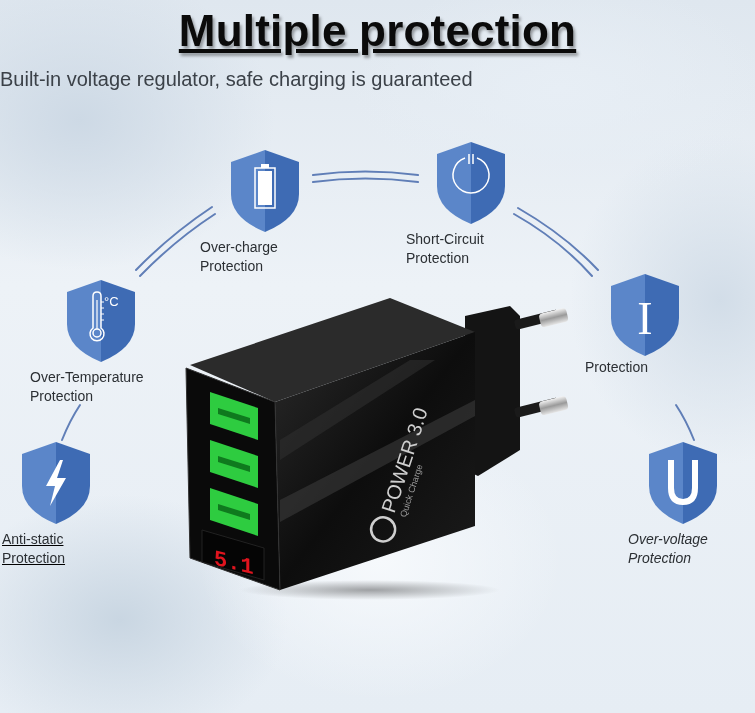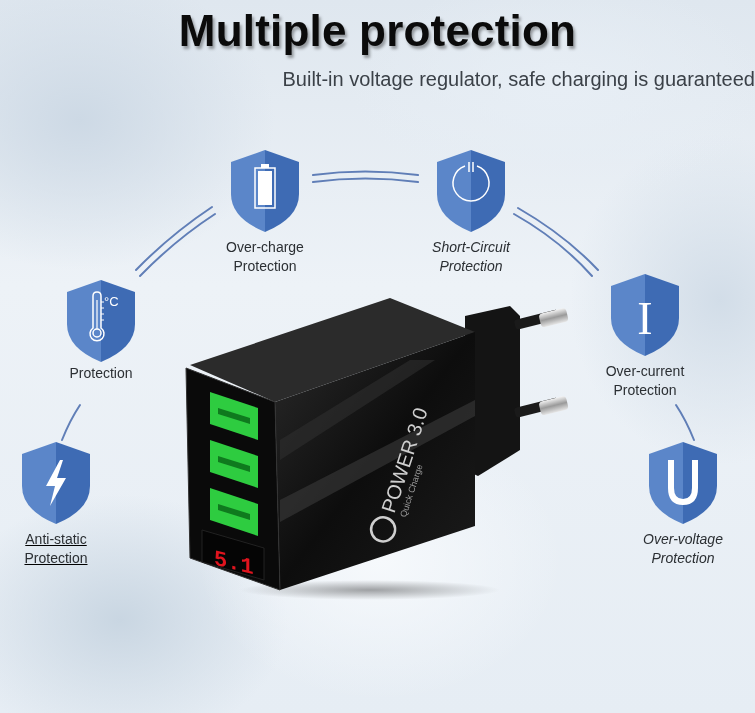--- a/index.html
+++ b/index.html
@@ -13,28 +13,29 @@
       radial-gradient(ellipse 300px 160px at 560px 90px, #e7eef5 0%, rgba(231,238,245,0) 70%),
       radial-gradient(ellipse 260px 200px at 80px 120px, #cdd9e5 0%, rgba(205,217,229,0) 75%),
       radial-gradient(ellipse 200px 220px at 720px 300px, #d2dde8 0%, rgba(210,221,232,0) 75%),
       linear-gradient(180deg, #dfe7ef 0%, #edf2f7 40%, #e6edf4 100%);
   }
   .title {
     position: absolute; left: 0; right: 0; top: 6px;
     text-align: center; font-weight: 700; font-size: 44px; color: #0b0b0b;
     letter-spacing: 0.2px;
     text-shadow: 2px 3px 3px rgba(0,0,0,0.35);
+    text-decoration: underline;
   }
   .subtitle {
     position: absolute; left: 0; right: 0; top: 68px;
-    text-align: right; font-size: 20px; color: #3b4148;
+    text-align: left; font-size: 20px; color: #3b4148;
   }
   .arc { position: absolute; left: 0; top: 0; width: 755px; height: 713px; pointer-events: none; }
 
-  .feature { position: absolute; text-align: center; }
+  .feature { position: absolute; text-align: left; }
   .shield { display: block; margin: 0 auto; }
   .feat-label {
     font-size: 14px; line-height: 19px; color: #2b2f33; white-space: nowrap;
     margin-top: 4px;
   }
 
   .charger { position: absolute; left: 180px; top: 290px; width: 400px; height: 310px; }
 </style>
 </head>
 <body>
@@ -60,21 +61,21 @@
     <path d="M38 2 L72 14 L72 46 Q72 70 38 84 Z" fill="#3e6bb4"></path>
     <path d="M38 2 L4 14 L4 46 Q4 70 38 84 Z" fill="#5b86c9"></path>
     <rect x="28" y="20" width="20" height="40" fill="none" stroke="#fff" stroke-width="1.5"></rect>
     <rect x="31" y="23" width="14" height="34" fill="#fff"></rect>
     <rect x="34" y="16" width="8" height="4" fill="#fff"></rect>
   </svg>
   <div class="feat-label">Over-charge</div>
   <div class="feat-label" style="margin-top:0">Protection</div>
 </div>
 
-<div class="feature" style="left:406px; top:148px; width:130px;font-style:italic;">
+<div class="feature" style="left:406px; top:140px; width:130px;">
   <svg class="shield" width="76" height="86" viewBox="0 0 76 86">
     <path d="M38 2 L72 14 L72 46 Q72 70 38 84 Z" fill="#3e6bb4"></path>
     <path d="M38 2 L4 14 L4 46 Q4 70 38 84 Z" fill="#5b86c9"></path>
     <path d="M32 18 A18 18 0 1 0 44 18" fill="none" stroke="#fff" stroke-width="1.5"></path>
     <line x1="36" y1="14" x2="36" y2="24" stroke="#fff" stroke-width="1.5"></line>
     <line x1="40" y1="14" x2="40" y2="24" stroke="#fff" stroke-width="1.5"></line>
   </svg>
   <div class="feat-label">Short-Circuit</div>
   <div class="feat-label" style="margin-top:0">Protection</div>
 </div>
@@ -87,30 +88,30 @@
     <circle cx="34" cy="55" r="4" fill="none" stroke="#fff" stroke-width="1.5"></circle>
     <line x1="34" y1="22" x2="34" y2="51" stroke="#fff" stroke-width="1.2"></line>
     <g stroke="#fff" stroke-width="1">
       <line x1="38" y1="24" x2="41" y2="24"></line>
         <line x1="38" y1="30" x2="41" y2="30"></line>
       <line x1="38" y1="36" x2="41" y2="36"></line>
         <line x1="38" y1="42" x2="41" y2="42"></line>
     </g>
     <text x="41" y="28" fill="#fff" font-size="13" font-family="Liberation Sans, sans-serif">°C</text>
   </svg>
+  <div class="feat-label">Over-Temperature</div>
   <div class="feat-label" style="margin-top:0">Protection</div>
 </div>
 
 <div class="feature" style="left:585px; top:272px; width:120px;">
   <svg class="shield" width="76" height="86" viewBox="0 0 76 86">
     <path d="M38 2 L72 14 L72 46 Q72 70 38 84 Z" fill="#3e6bb4"></path>
     <path d="M38 2 L4 14 L4 46 Q4 70 38 84 Z" fill="#5b86c9"></path>
     <text x="38" y="62" fill="#fff" font-size="46" text-anchor="middle" font-family="Liberation Serif, serif">I</text>
   </svg>
-  <div class="feat-label">Over-current</div>
   <div class="feat-label" style="margin-top:0">Protection</div>
 </div>
 
 <div class="feature" style="left:2px; top:440px; width:108px;text-decoration:underline;">
   <svg class="shield" width="76" height="86" viewBox="0 0 76 86">
     <path d="M38 2 L72 14 L72 46 Q72 70 38 84 Z" fill="#3e6bb4"></path>
     <path d="M38 2 L4 14 L4 46 Q4 70 38 84 Z" fill="#5b86c9"></path>
     <path d="M42 20 L28 46 L37 46 L32 66 L48 38 L39 38 L45 20 Z" fill="#fff"></path>
   </svg>
   <div class="feat-label">Anti-static</div>

